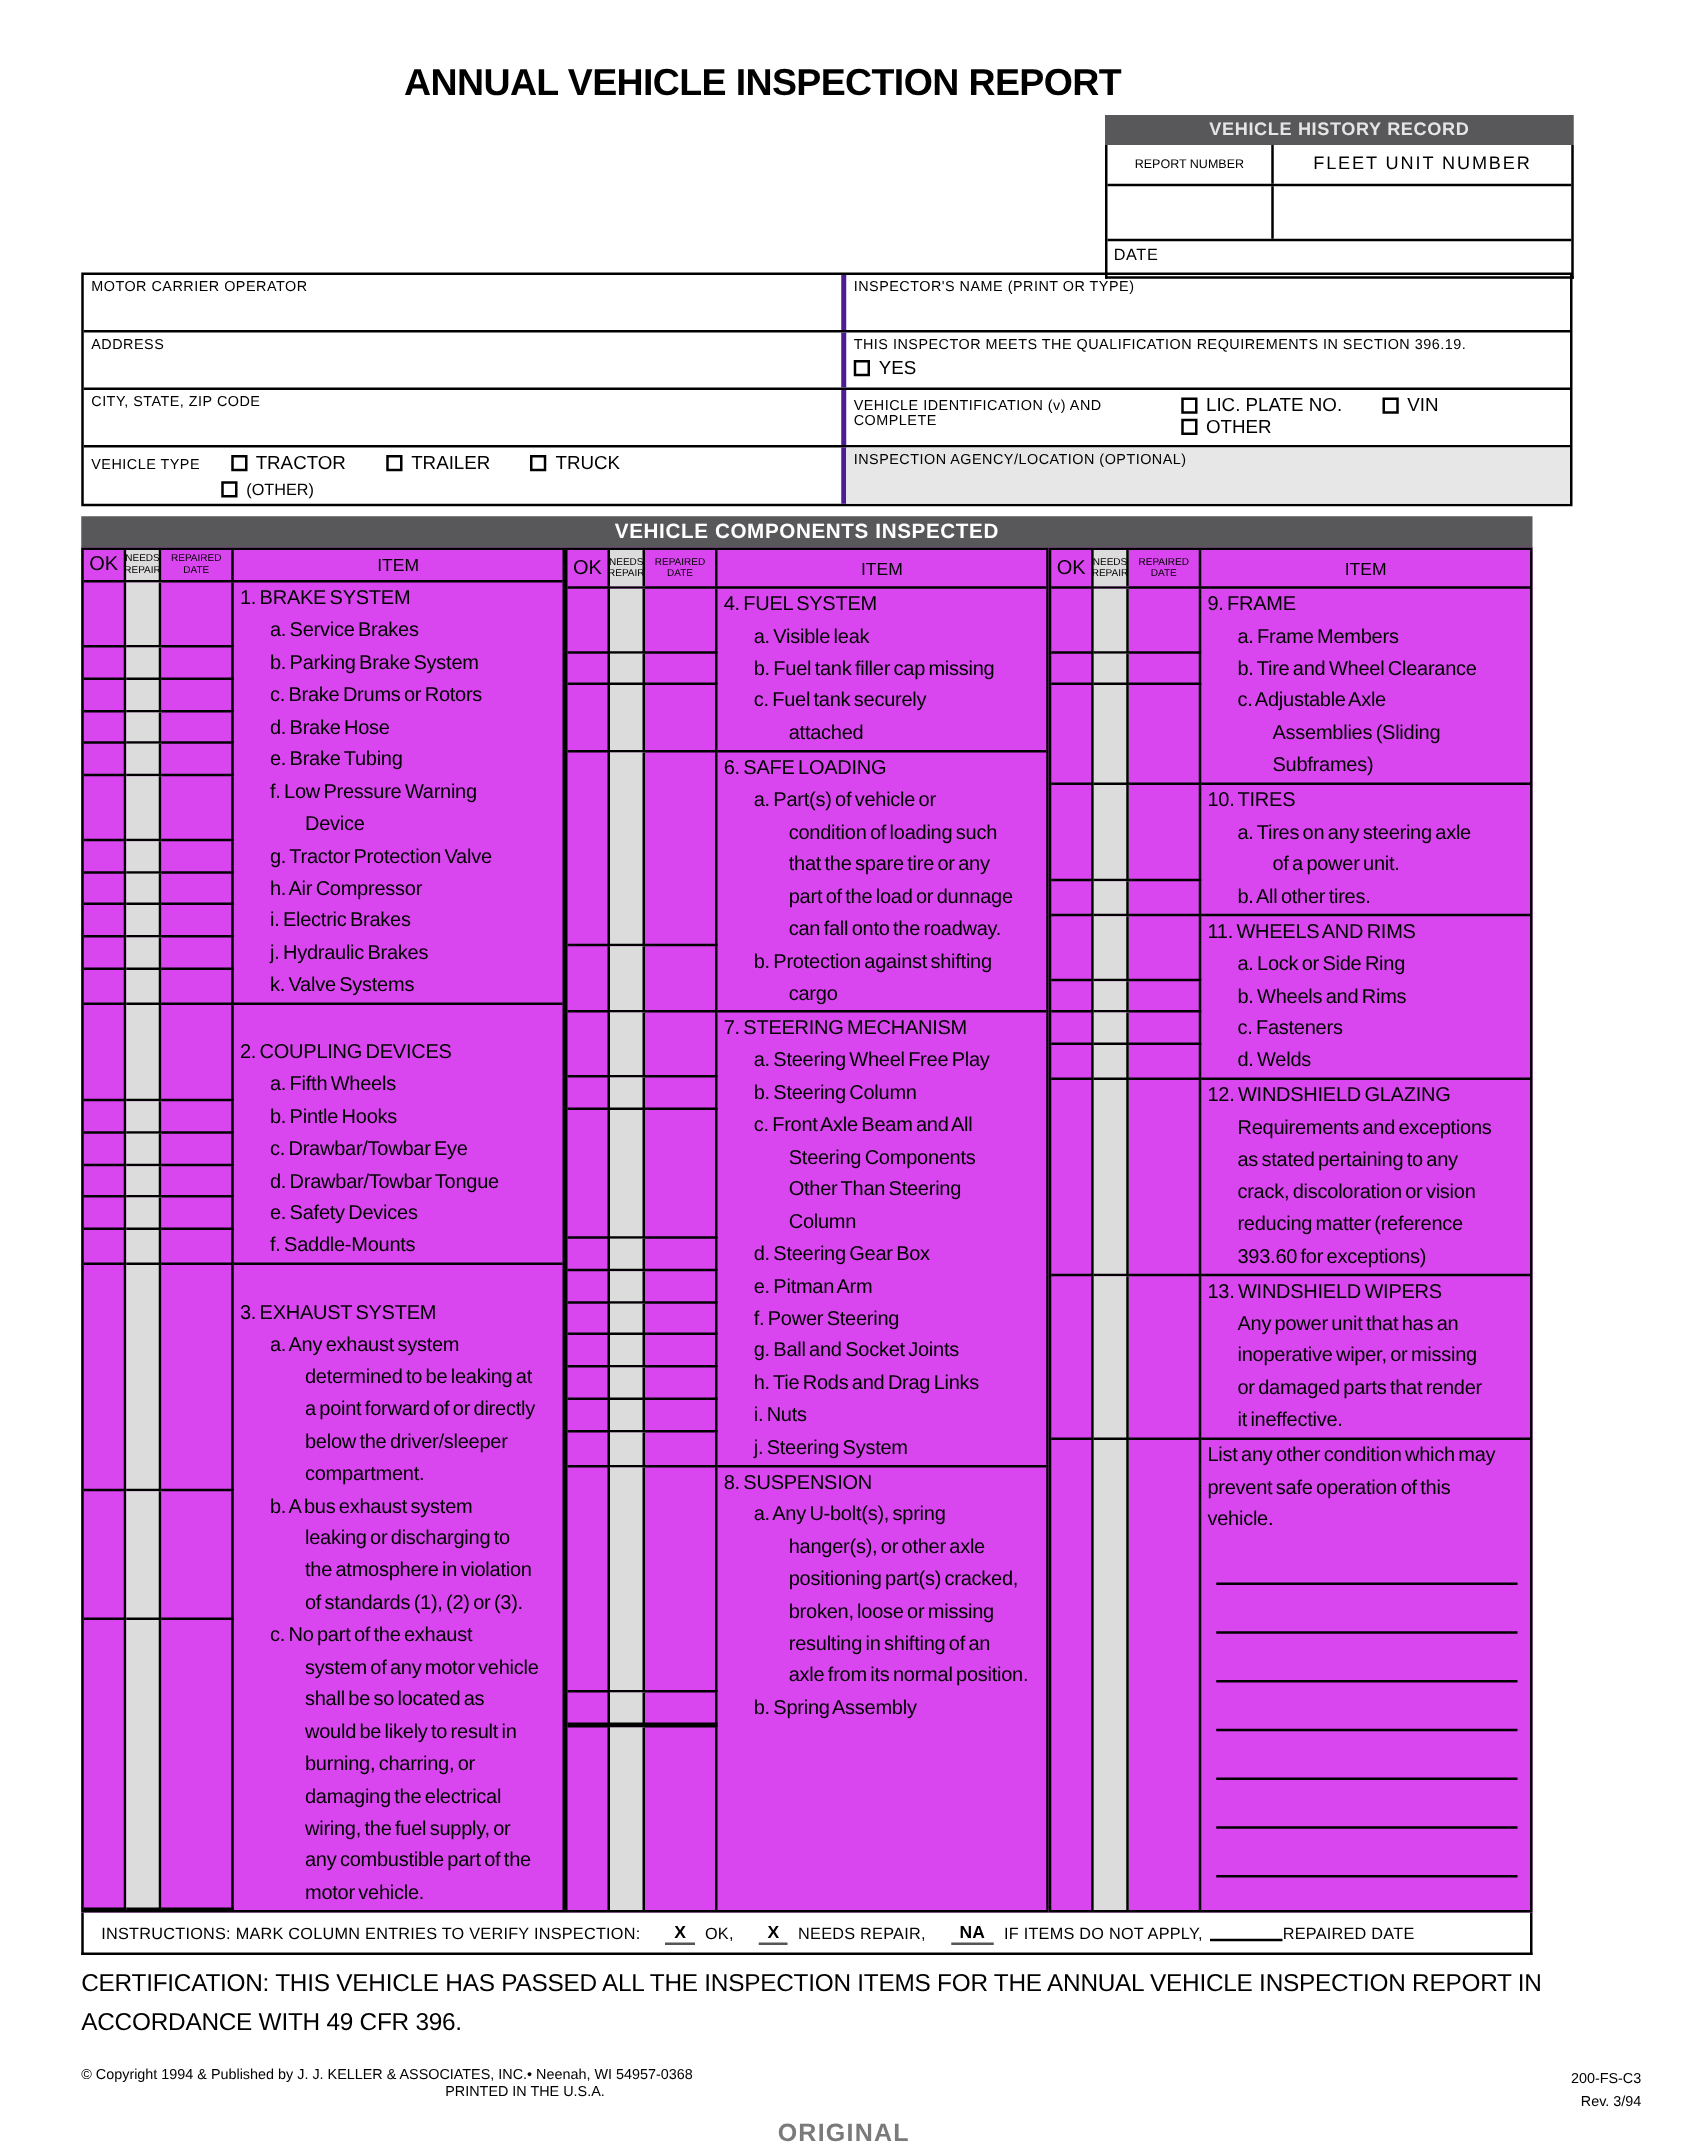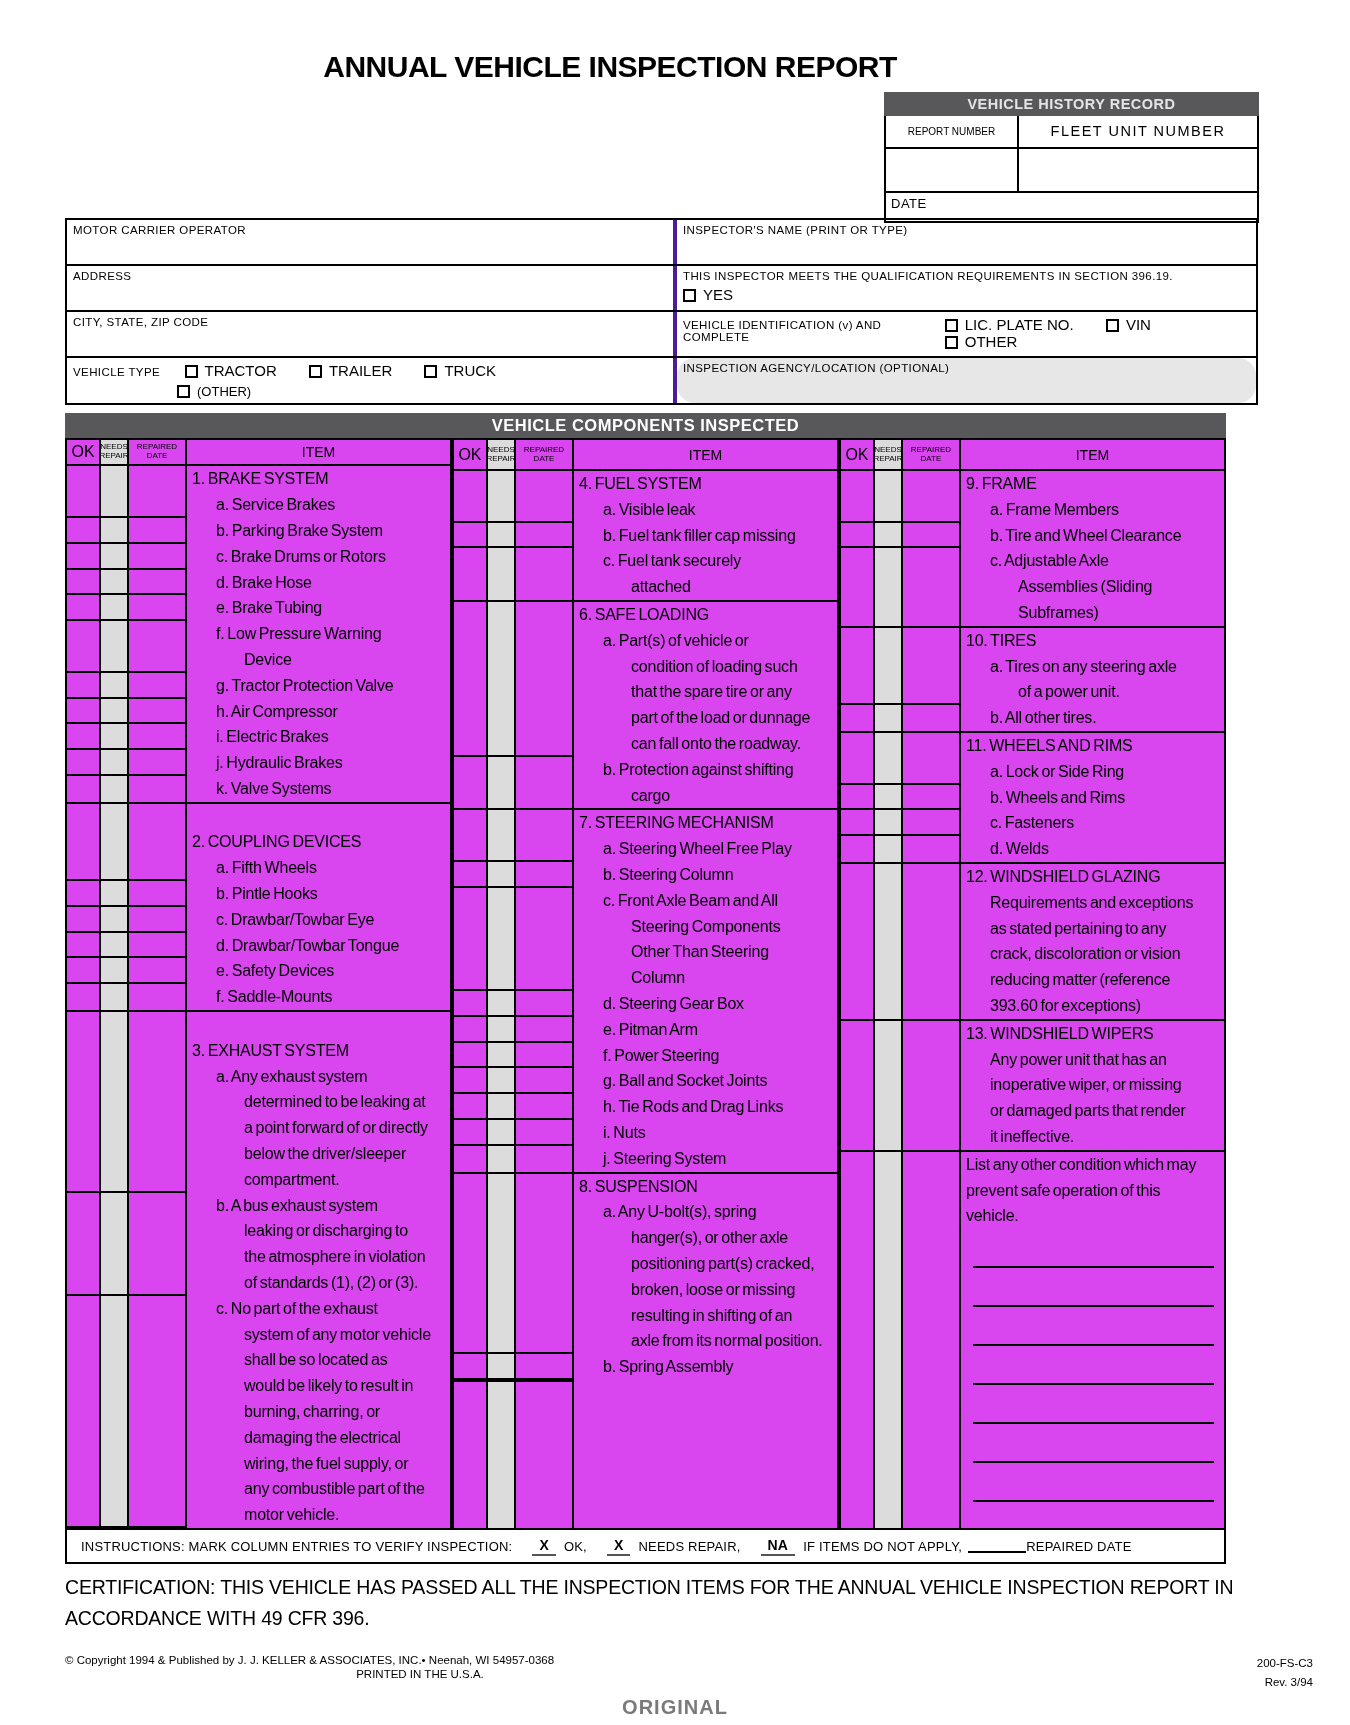--- a/index.html
+++ b/index.html
@@ -29,21 +29,21 @@
   .info { position:absolute; top:218px; left:65px; width:1193px; border:2.5px solid #000; }
   .irow { display:grid; grid-template-columns:51.3% 48.7%; border-bottom:2px solid #000; }
   .irow:last-child { border-bottom:none; }
   .icell { border-right:4px solid #4c1d95; padding:4px 6px; min-height:44px; }
   .icell:last-child { border-right:none; }
   .ilabel { font-size:11.5px; letter-spacing:0.4px; }
   .opts { font-size:15px; margin-top:4px; }
   .opts.inline { display:inline-block; margin:0 0 0 20px; }
   .cb { display:inline-block; width:13px; height:13px; border:2.5px solid #000; vertical-align:-2px; margin-right:7px; }
   .opt { margin-right:28px; white-space:nowrap; }
-  .gray { background:#E7E7E7;border-radius:18px; }
+  .gray { background:#E7E7E7; }
   .idrow { display:flex; align-items:flex-start; }
   .idrow .ilabel { margin-top:3px; }
 
   
   .main { position:absolute; top:413px; left:65px; width:1161px; }
   .cbar { height:25px; background:#58585A; color:#fff; font-weight:bold; font-size:16.5px;
           text-align:center; line-height:25px; letter-spacing:0.5px; }
   .groups { display:flex; }
   .group { width:33.3333%; border:2.5px solid #000; display:flex; flex-direction:column; height:1092px; background:#d946ef; }
   .ghead { display:grid; grid-template-columns:34px 28px 58px 1fr; height:31px; border-bottom:2px solid #000; }

